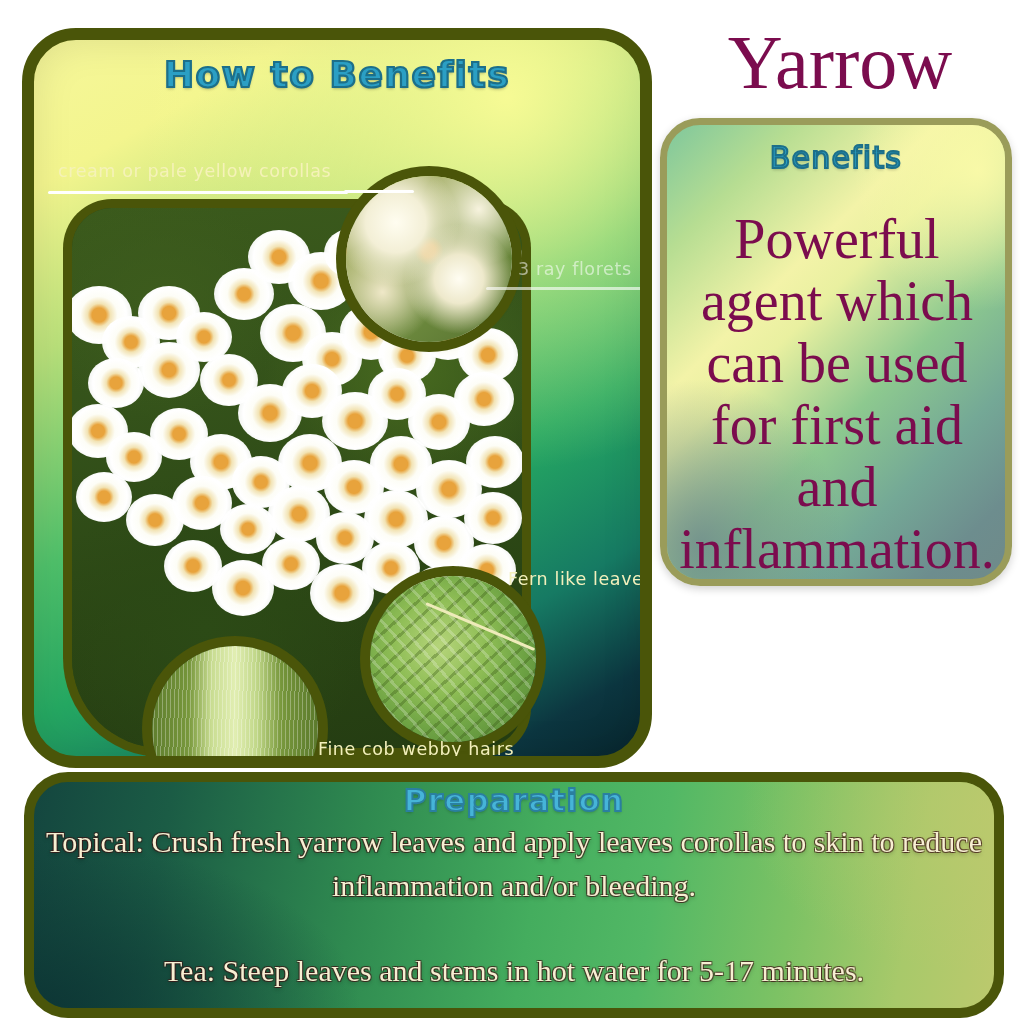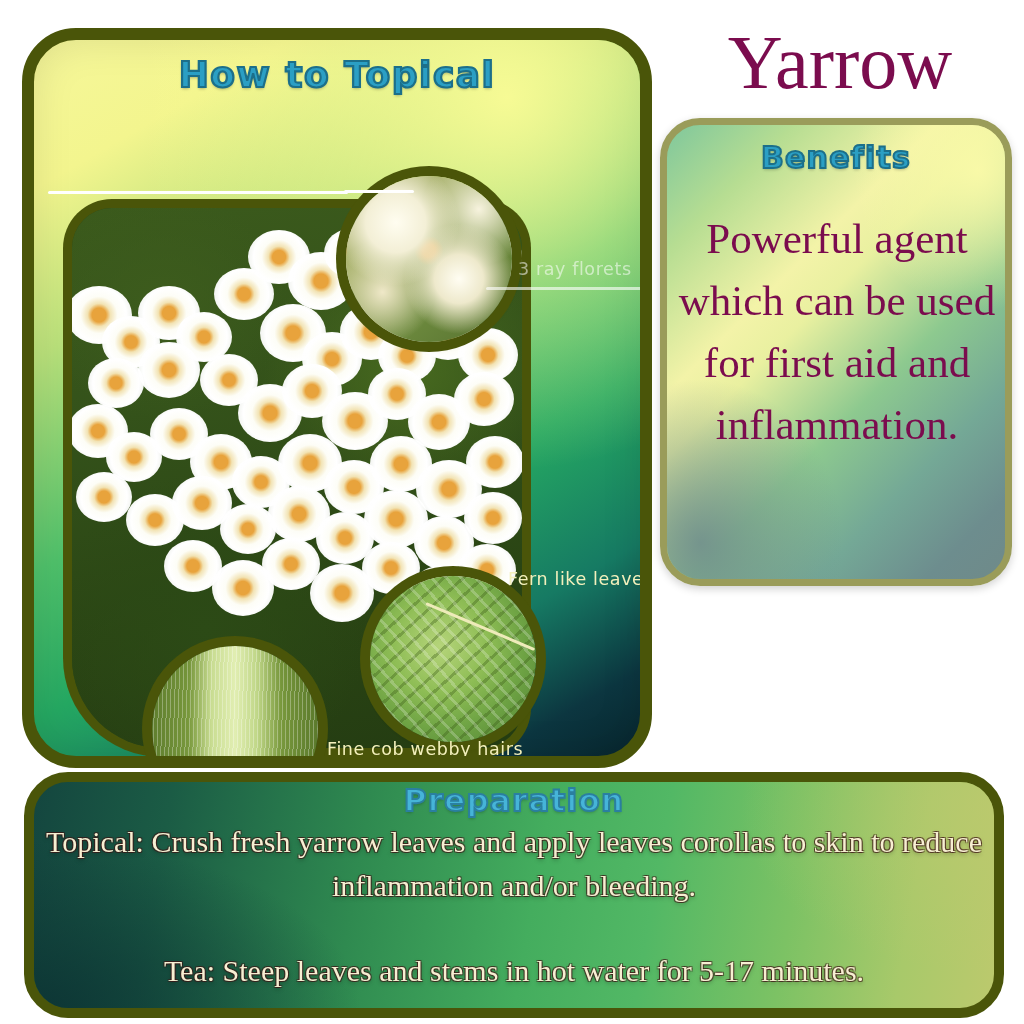--- a/index.html
+++ b/index.html
@@ -198,21 +198,21 @@
   #leader-fern {
     position: absolute;
     left: 392px; top: 562px;
     width: 118px; height: 3px;
     background: #eeebb9;
     transform: rotate(23deg);
     transform-origin: left center;
     border-radius: 2px;
   }
 
-  #label-hairs { left: 293px; top: 699px; color: #f3f0bc; font-size: 17.5px; }
+  #label-hairs { left: 284px; top: 699px; color: #f3f0bc; font-size: 17.5px; }
   #rule-hairs {
     left: 204px; top: 726px; width: 316px; height: 3px;
     background: #eeebb9;
   }
 
   
   #benefits-panel {
     left: 660px;
     top: 118px;
     width: 352px;
@@ -240,35 +240,35 @@
       radial-gradient(ellipse 70% 60% at 10% 92%, rgba(110,138,140,0.85) 0%, rgba(110,138,140,0) 60%);
     pointer-events: none;
   }
   #benefits-title {
     position: absolute;
     left: 660px;
     top: 140px;
     width: 352px;
     text-align: center;
     font-family: "DejaVu Sans", sans-serif;
-    font-weight: bold;
+    font-weight: normal;
     font-size: 30px;
     letter-spacing: 1.2px;
     color: #2b9fc4;
     -webkit-text-stroke: 2px #1c6f8a;
     text-shadow: 0 2px 3px rgba(0,0,0,0.22);
   }
   #benefits-body {
     position: absolute;
     left: 672px;
     top: 208px;
     width: 330px;
     text-align: center;
     font-family: "Liberation Serif", serif;
-    font-size: 43px;
+    font-size: 56px;
     line-height: 62px;
     color: #7b0c4e;
   }
 
   
   #prep-panel {
     left: 24px;
     top: 772px;
     width: 980px;
     height: 246px;
@@ -401,26 +401,27 @@
   <div class="inset" id="inset-floret"></div>
   <div class="inset" id="inset-fern"></div>
   <div class="inset" id="inset-stem"></div>
 
   <div class="rule" id="rule-corollas"></div>
   <div class="rule" id="rule-corollas-2"></div>
   <div class="rule" id="rule-florets"></div>
   <div id="leader-fern"></div>
   <div class="rule" id="rule-hairs"></div>
 
+  <div class="callout" id="label-corollas">cream or pale yellow corollas</div>
   <div class="callout" id="label-florets">3 ray florets</div>
   <div class="callout" id="label-fern">Fern like leaves</div>
   <div class="callout" id="label-hairs">Fine cob webby hairs</div>
 </div>
 
-<div id="identify-title">How to Topical</div>
+<div id="identify-title">How to Benefits</div>
 
 <div class="panel" id="benefits-panel"></div>
 <div id="benefits-title">Benefits</div>
 <div id="benefits-body">Powerful agent which can be used for first aid and inflammation.</div>
 
 <div class="panel" id="prep-panel"></div>
 <div id="prep-title">Preparation</div>
 <div class="prep-line" id="prep-topical">Topical: Crush fresh yarrow leaves and apply leaves corollas to skin to reduce inflammation and/or bleeding.</div>
 <div class="prep-line" id="prep-tea">Tea: Steep leaves and stems in hot water for 5-17 minutes.</div>
 

